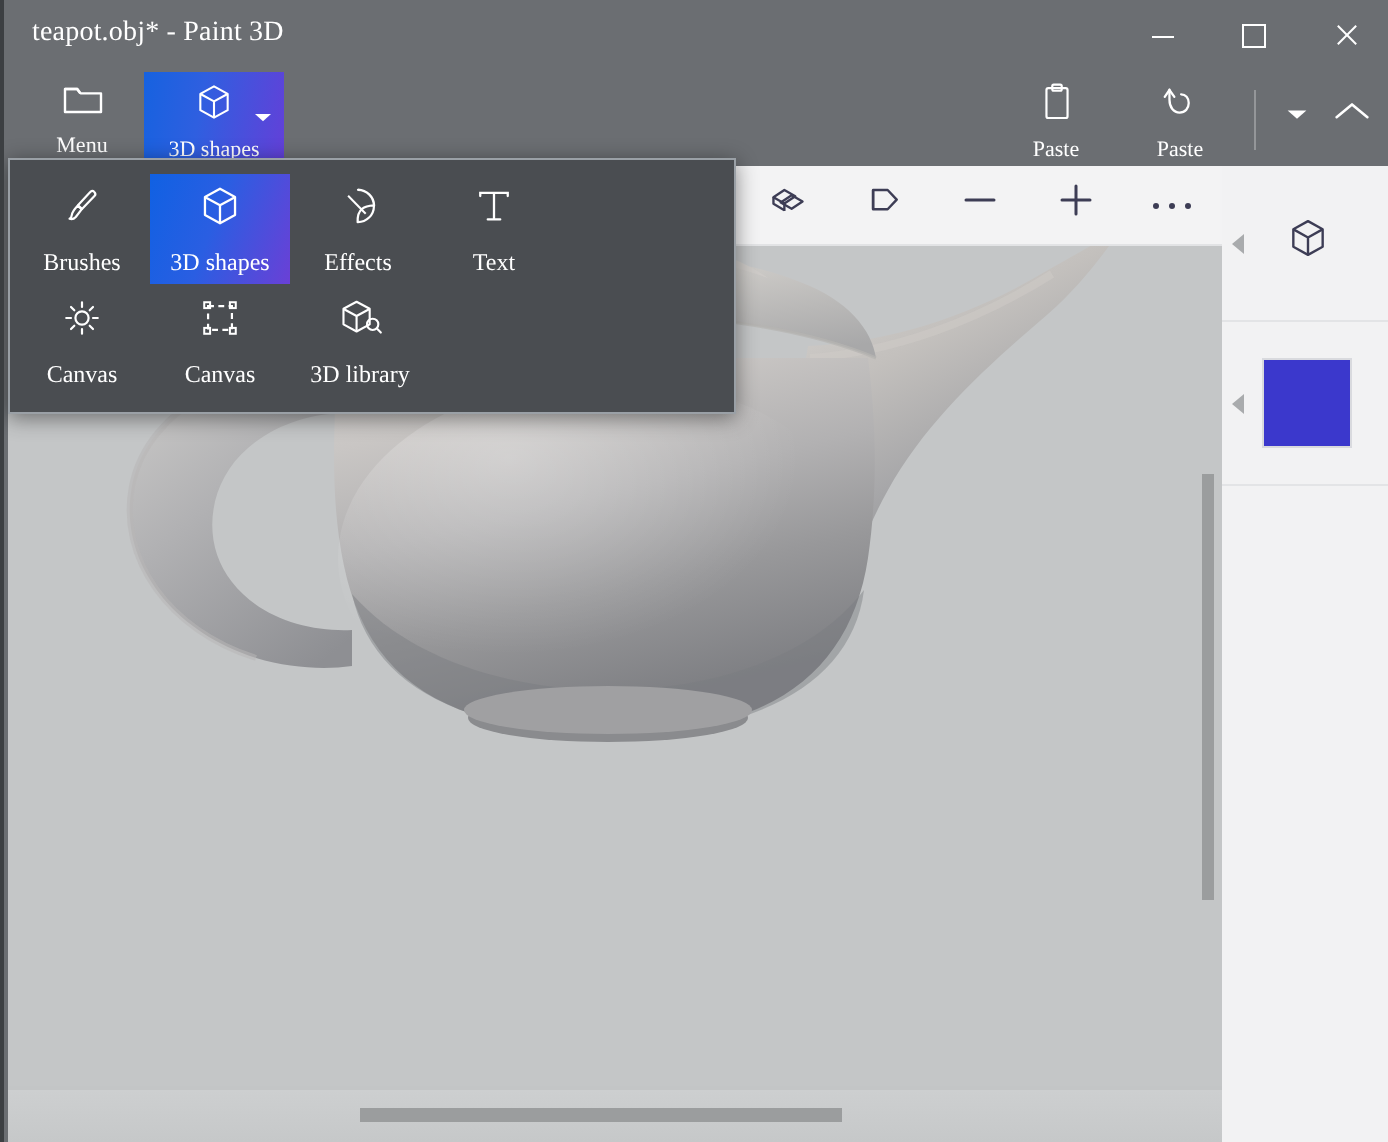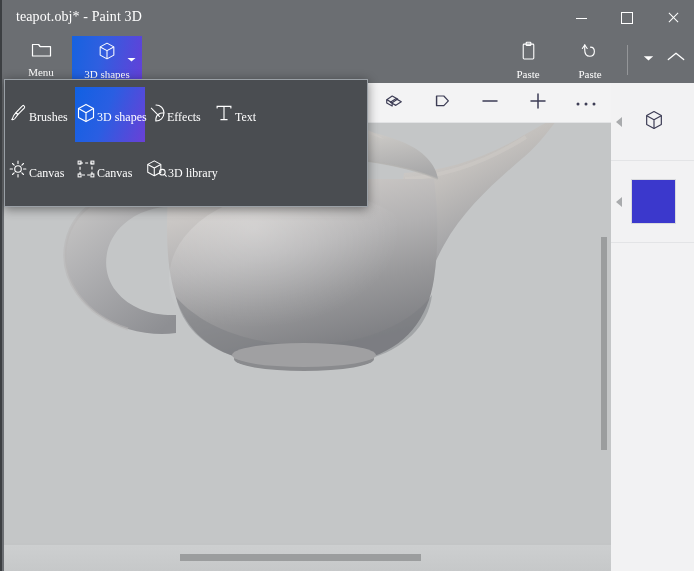--- a/index.html
+++ b/index.html
@@ -72,22 +72,22 @@
     background:#4a4d51;
     border:1px solid #9aa0a6;
     box-sizing:border-box;
     z-index:30;
     box-shadow:0 2px 10px rgba(0,0,0,.45);
   }
   .fly-row{display:flex;padding-left:2px;}
   .fly-row.r1{padding-top:7px;}
   .fly-row.r2{padding-top:1px;}
   .flyitem{
-    width:68px;height:55px;display:flex;flex-direction:row;align-items:center;
-    justify-content:flex-start;cursor:default;box-sizing:border-box;
+    width:68px;height:55px;display:flex;flex-direction:column;align-items:center;
+    justify-content:center;cursor:default;box-sizing:border-box;
   }
   .flyitem .flbl{font-size:12px;color:#ffffff;margin-top:6px;line-height:13px;white-space:nowrap;}
   .flyitem.sel{background:linear-gradient(110deg,#1061e3 0%,#2a5ee2 45%,#6a40d6 100%);}
   .flyitem.w1{width:68px;}
   .flyitem.w2{width:70px;}
 
   
   .stage{
     position:absolute;left:2px;top:83px;width:607px;height:488px;
     background:#c3c5c6;

